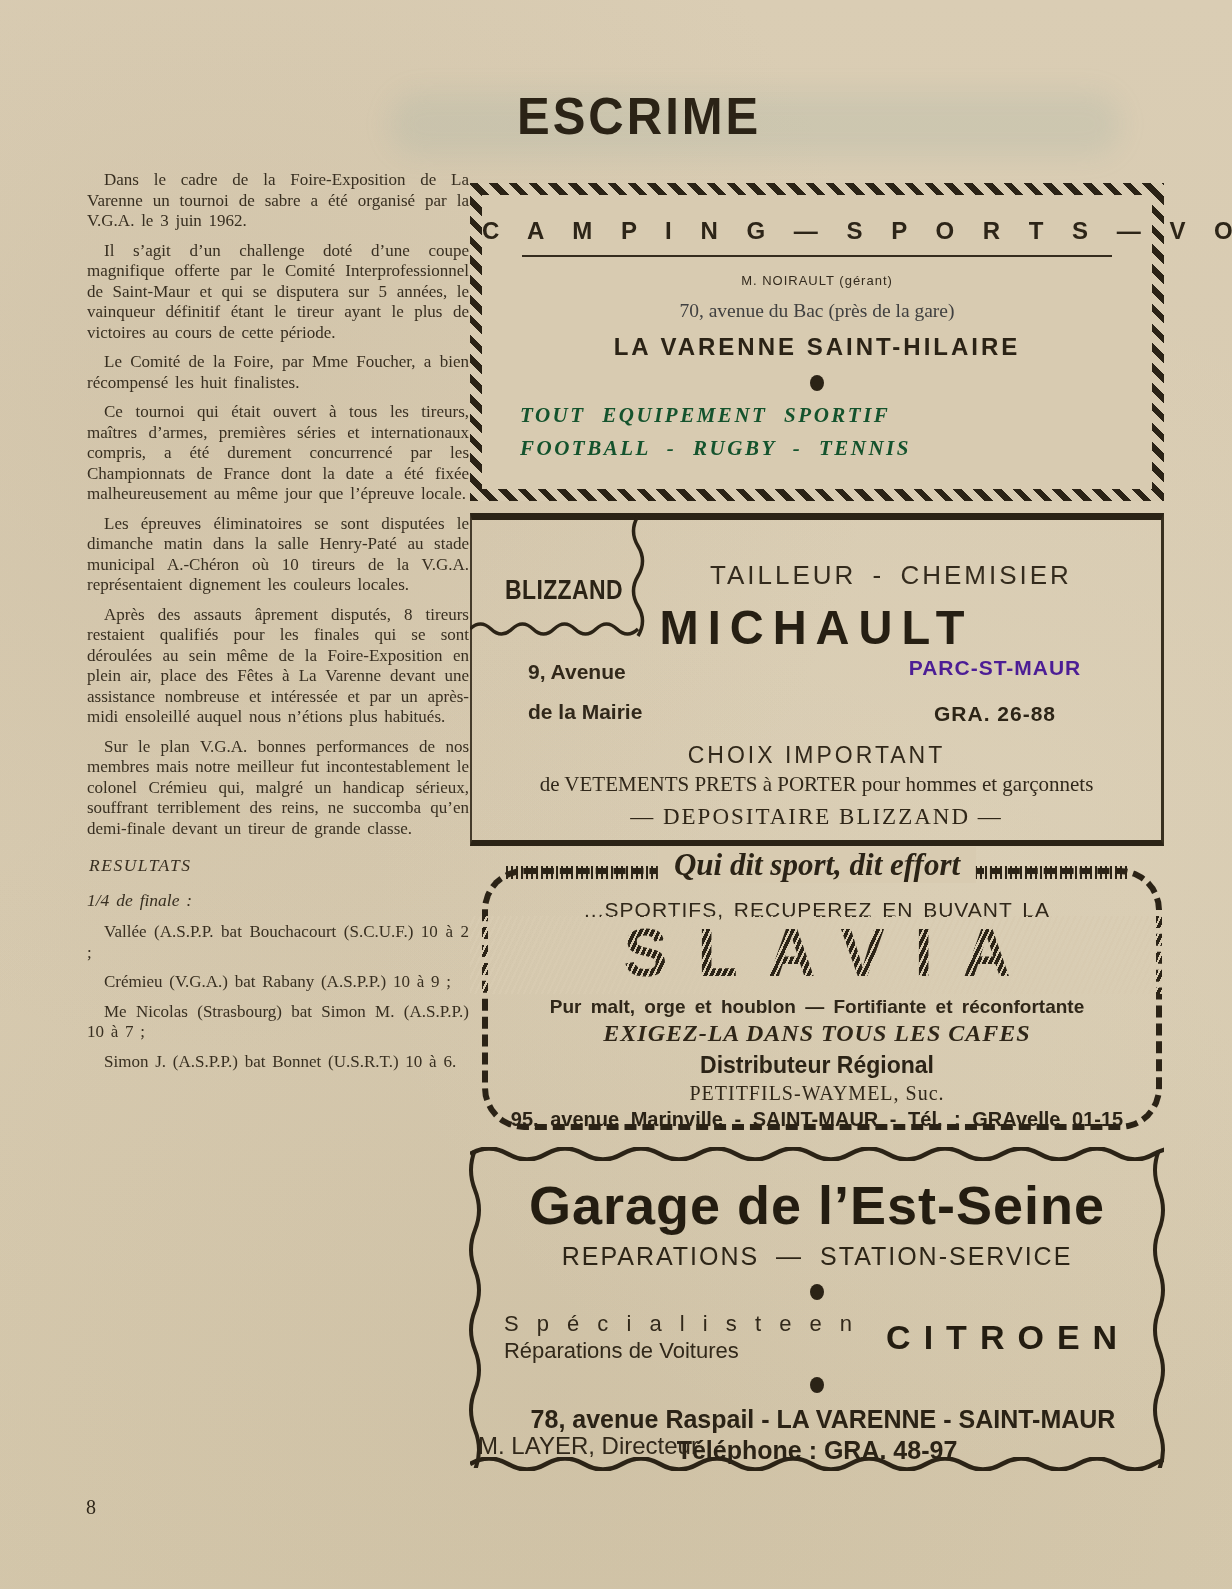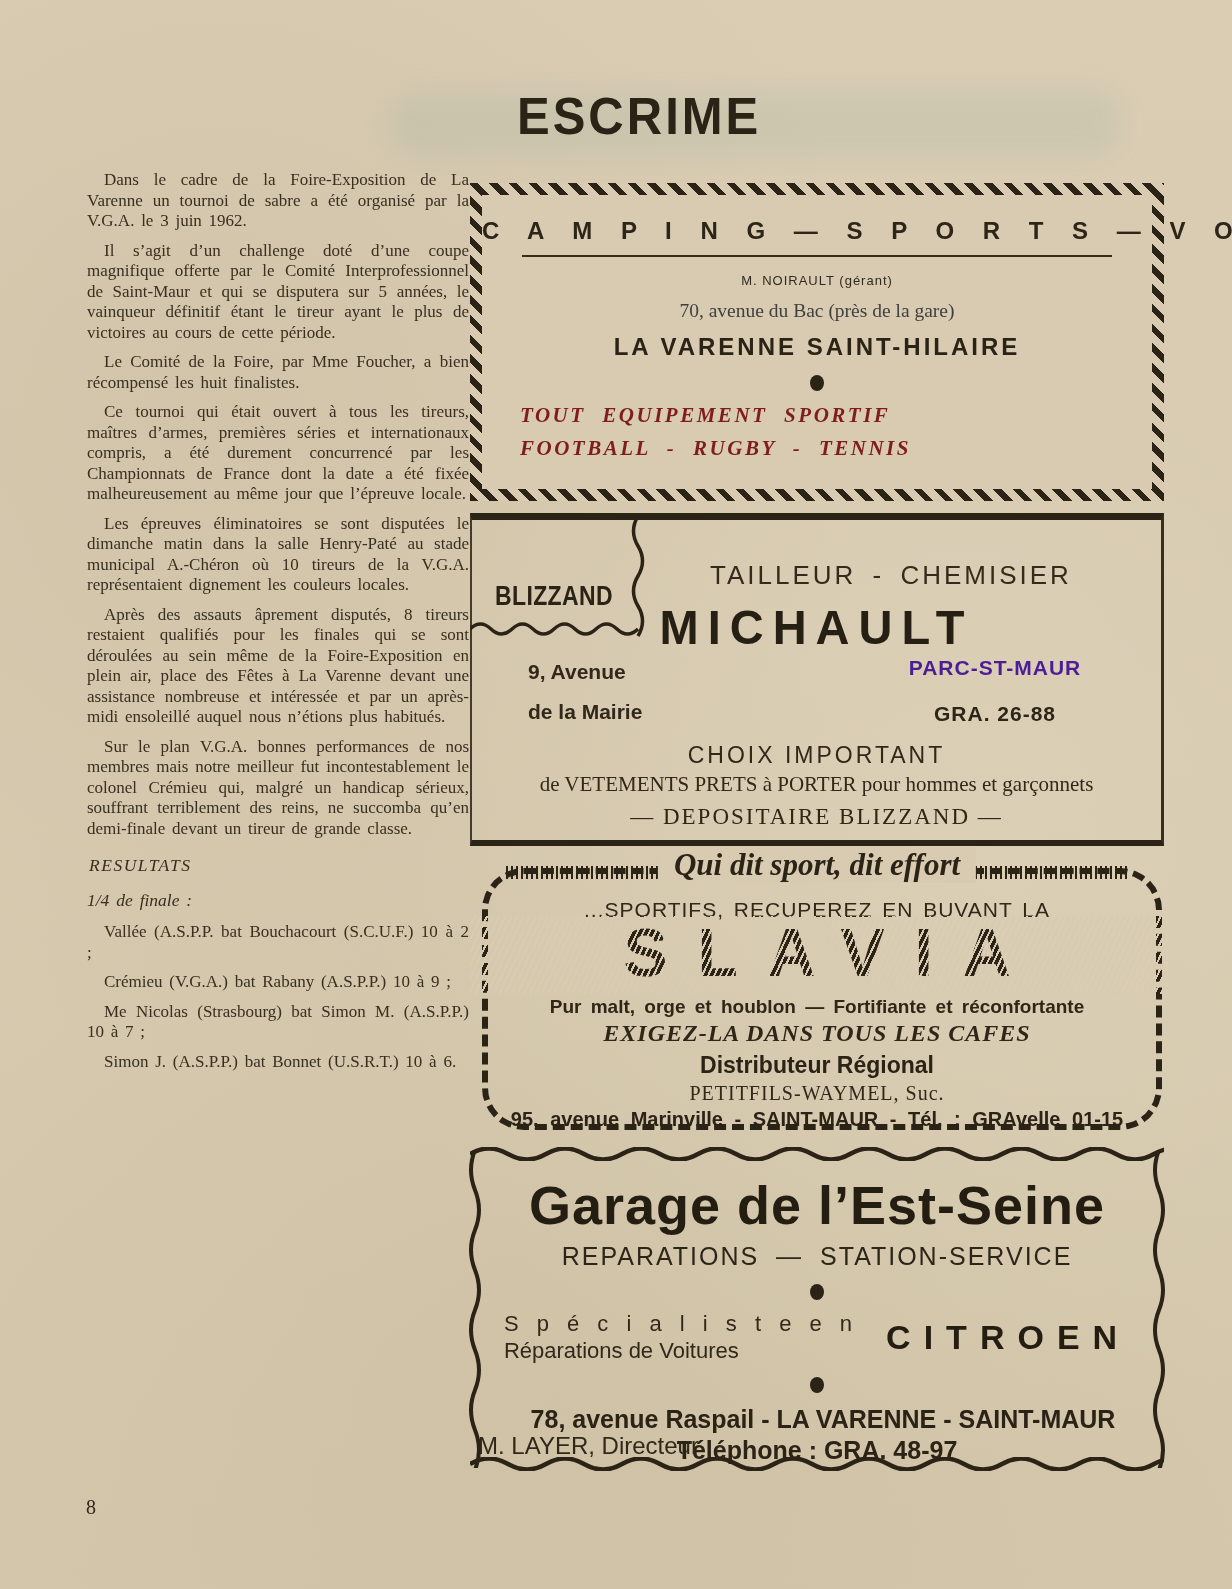--- a/index.html
+++ b/index.html
@@ -62,31 +62,31 @@
   }
   .ad1-rule{ width:88%; margin:10px auto 16px; border-top:2.5px solid #352c1e; }
   .ad1-manager{ font-size:13px; letter-spacing:1px; color:#332a1d; }
   .ad1-address{ font-size:19.5px; margin-top:12px; color:#404040; }
   .ad1-city{
     font-weight:bold; font-size:24px; letter-spacing:3px; margin-top:11px; color:#2b2316;
   }
   .ad1 .dot{ margin:14px auto 12px; }
   .ad1-equip{
     text-align:left; padding-left:38px; font-style:italic; font-weight:bold;
-    font-size:21px; letter-spacing:2.5px; word-spacing:9px; margin-top:8px; color:#7f1d1d;
+    font-size:21px; letter-spacing:2.5px; word-spacing:9px; margin-top:8px; color:#14532d;
   }
   
   .ad2{
     top:513px; height:333px;
     border-top:7px solid #2b2316; border-bottom:6px solid #2b2316;
     border-left:2.5px solid #453b2b; border-right:3px solid #38301f;
   }
   .blz-box{
-    position:absolute; left:10px; top:28px; width:154px; height:96px;
-    display:flex; align-items:center; justify-content:flex-start;
+    position:absolute; left:10px; top:22px; width:154px; height:96px;
+    display:flex; align-items:center; justify-content:flex-end;
   }
   .blz-label{
     font-weight:bold; font-size:28px; letter-spacing:0.5px; color:#2b2316;
     transform:scaleX(.82);
   }
   .blz-zig{ position:absolute; left:158px; top:-4px; }
   .blz-wave{ position:absolute; left:-2px; top:102px; }
   .ad2-tailleur{
     position:absolute; left:238px; top:40px;
     font-size:26px; letter-spacing:3px; color:#342b1d; word-spacing:6px;

